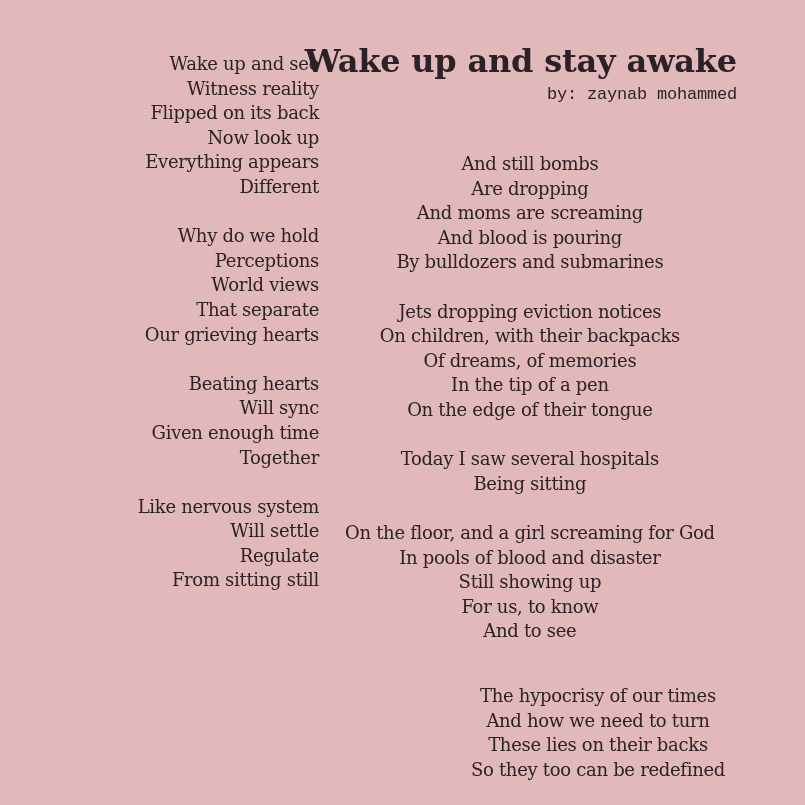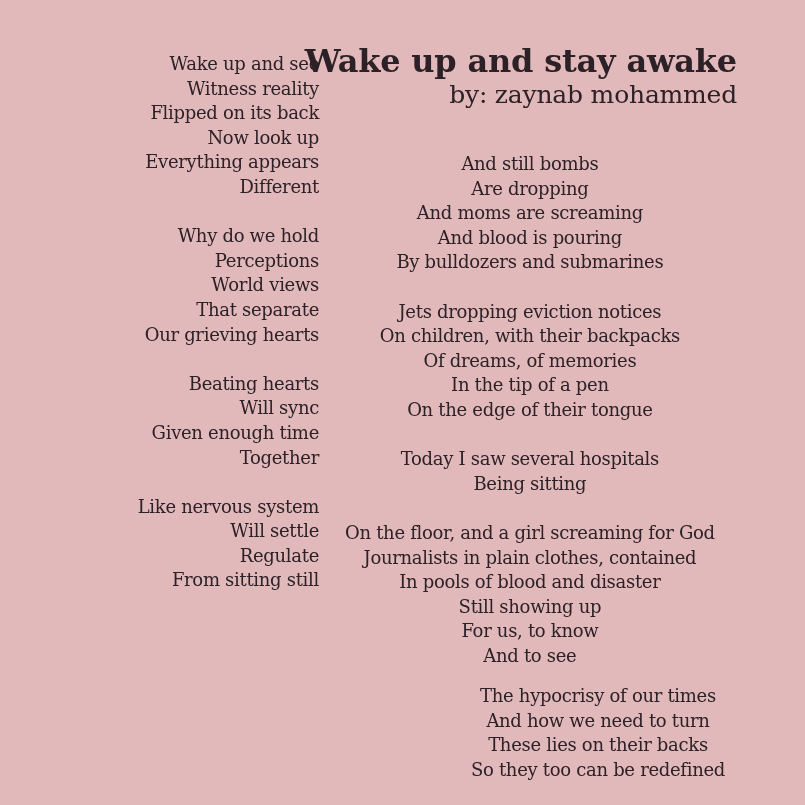--- a/index.html
+++ b/index.html
@@ -20,24 +20,25 @@
   }
   .poem-title {
     font-size: 32px;
     line-height: 38px;
     font-weight: bold;
     margin: 0;
     letter-spacing: -0.2px;
     white-space: nowrap;
   }
   .poem-byline {
-    font-size: 25px;
+    font-size: 17px;
     line-height: 30px;
     letter-spacing: -0.2px;
     white-space: nowrap;
+    font-family: Liberation Mono, monospace;
   }
   .col {
     font-size: 18px;
     line-height: 24.6px;
     letter-spacing: -0.3px;
   }
   .left-col {
     position: absolute;
     top: 52px;
     left: 0;
@@ -114,21 +115,20 @@
       <div class="line">Of dreams, of memories</div>
       <div class="line">In the tip of a pen</div>
       <div class="line">On the edge of their tongue</div>
     </div>
     <div class="stanza">
       <div class="line">Today I saw several hospitals</div>
       <div class="line">Being sitting</div>
     </div>
     <div class="stanza">
       <div class="line">On the floor, and a girl screaming for God</div>
-      <div class="line">Journalists in plain clothes, contained</div>
       <div class="line">In pools of blood and disaster</div>
       <div class="line">Still showing up</div>
       <div class="line">For us, to know</div>
       <div class="line">And to see</div>
     </div>
   </div>
 
   <div class="col coda">
     <div class="line">The hypocrisy of our times</div>
     <div class="line">And how we need to turn</div>

